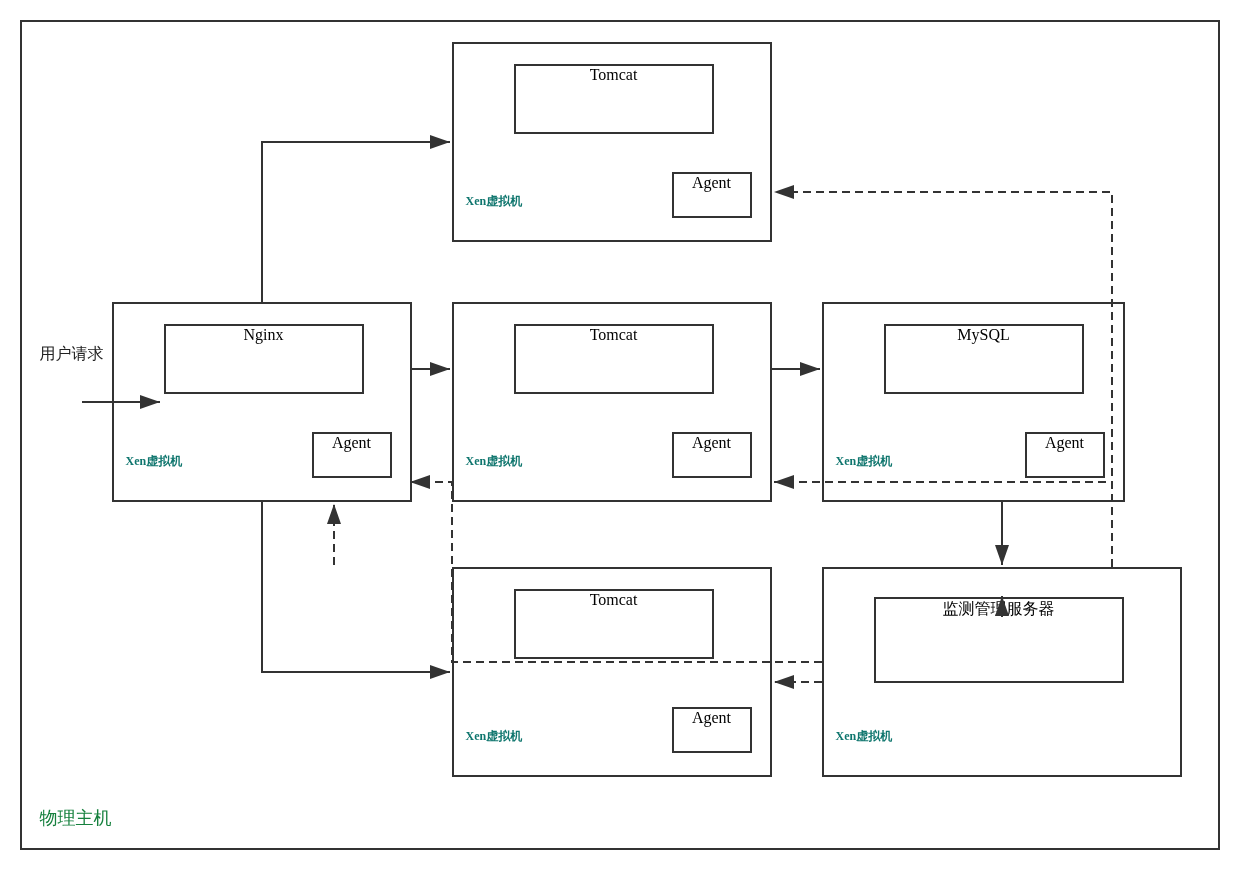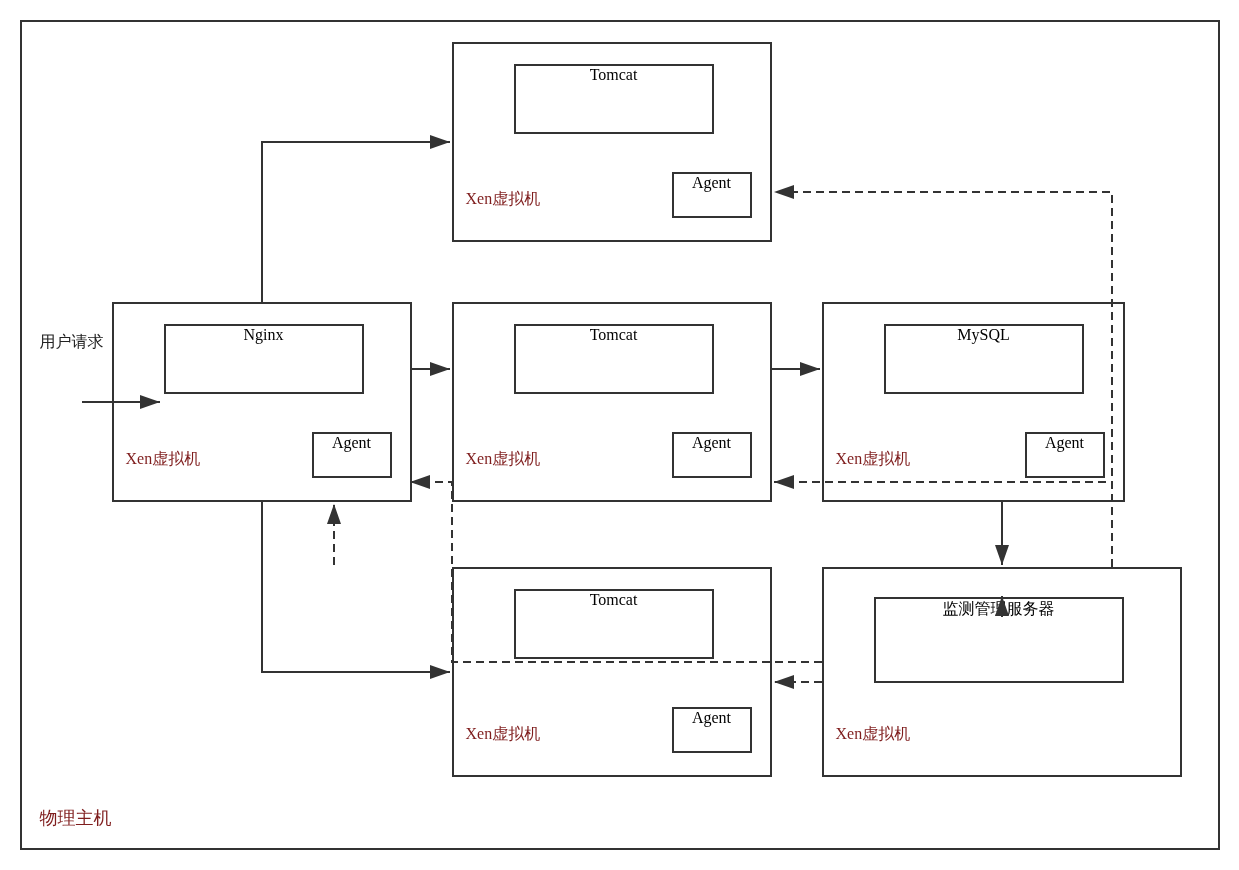--- a/index.html
+++ b/index.html
@@ -16,55 +16,57 @@
       border: 2px solid #333;
       margin: 20px auto;
       position: relative;
       background: #fff;
     }
     .phys-label {
       position: absolute;
       bottom: 18px;
       left: 18px;
       font-size: 18px;
-      color: #7f1d1d;
+      color: #15803d;
     }
     
     .vm-box {
       position: absolute;
       border: 2px solid #333;
       background: #fff;
     }
     
     .inner-box {
       border: 2px solid #333;
       background: #fff;
       display: flex;
       justify-content: center;
       font-size: 16px;
       position: absolute;
     }
     .vm-label {
       position: absolute;
-      font-size: 16px;
-      color: #7f1d1d;
+      font-size: 12px;
+      color: #0f766e;
+      font-weight: bold;
     }
     
     svg.arrows {
       position: absolute;
       top: 0; left: 0;
       width: 100%;
       height: 100%;
       pointer-events: none;
       overflow: visible;
     }
     .user-request-label {
       position: absolute;
       font-size: 16px;
       color: #222;
+      margin-top: 12px;
     }
   </style>
 </head>
 <body>
 
 <div class="main-container">
 
   <div class="user-request-label" style="left:18px; top:310px;">用户请求</div>
 
   <div class="phys-label">物理主机</div>

